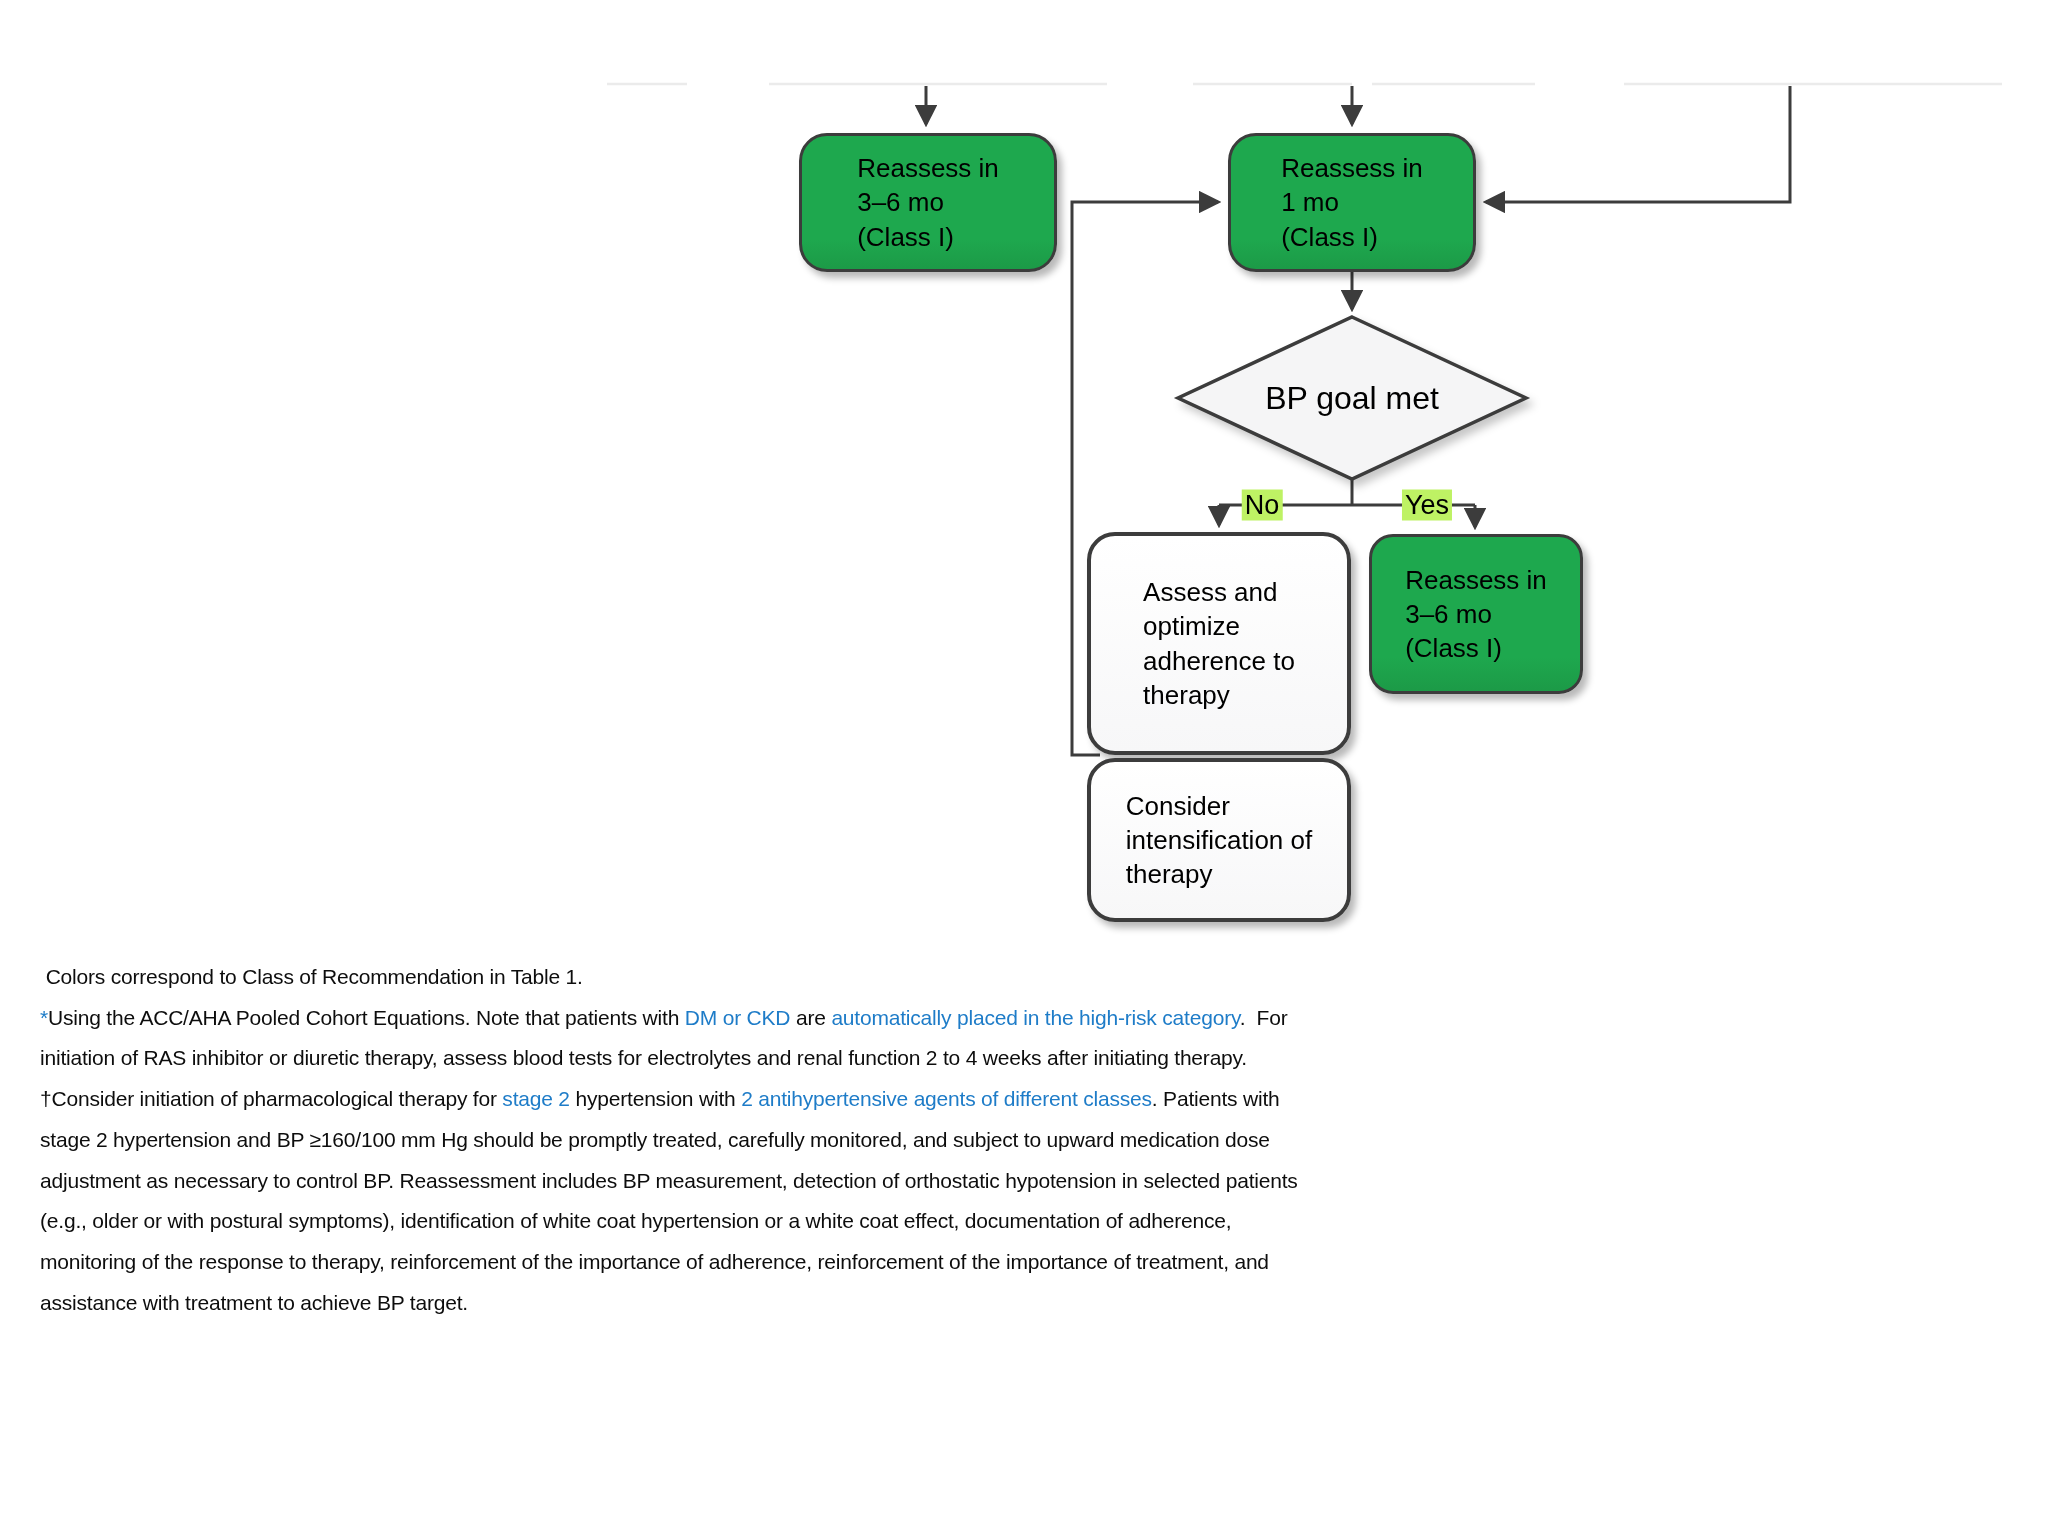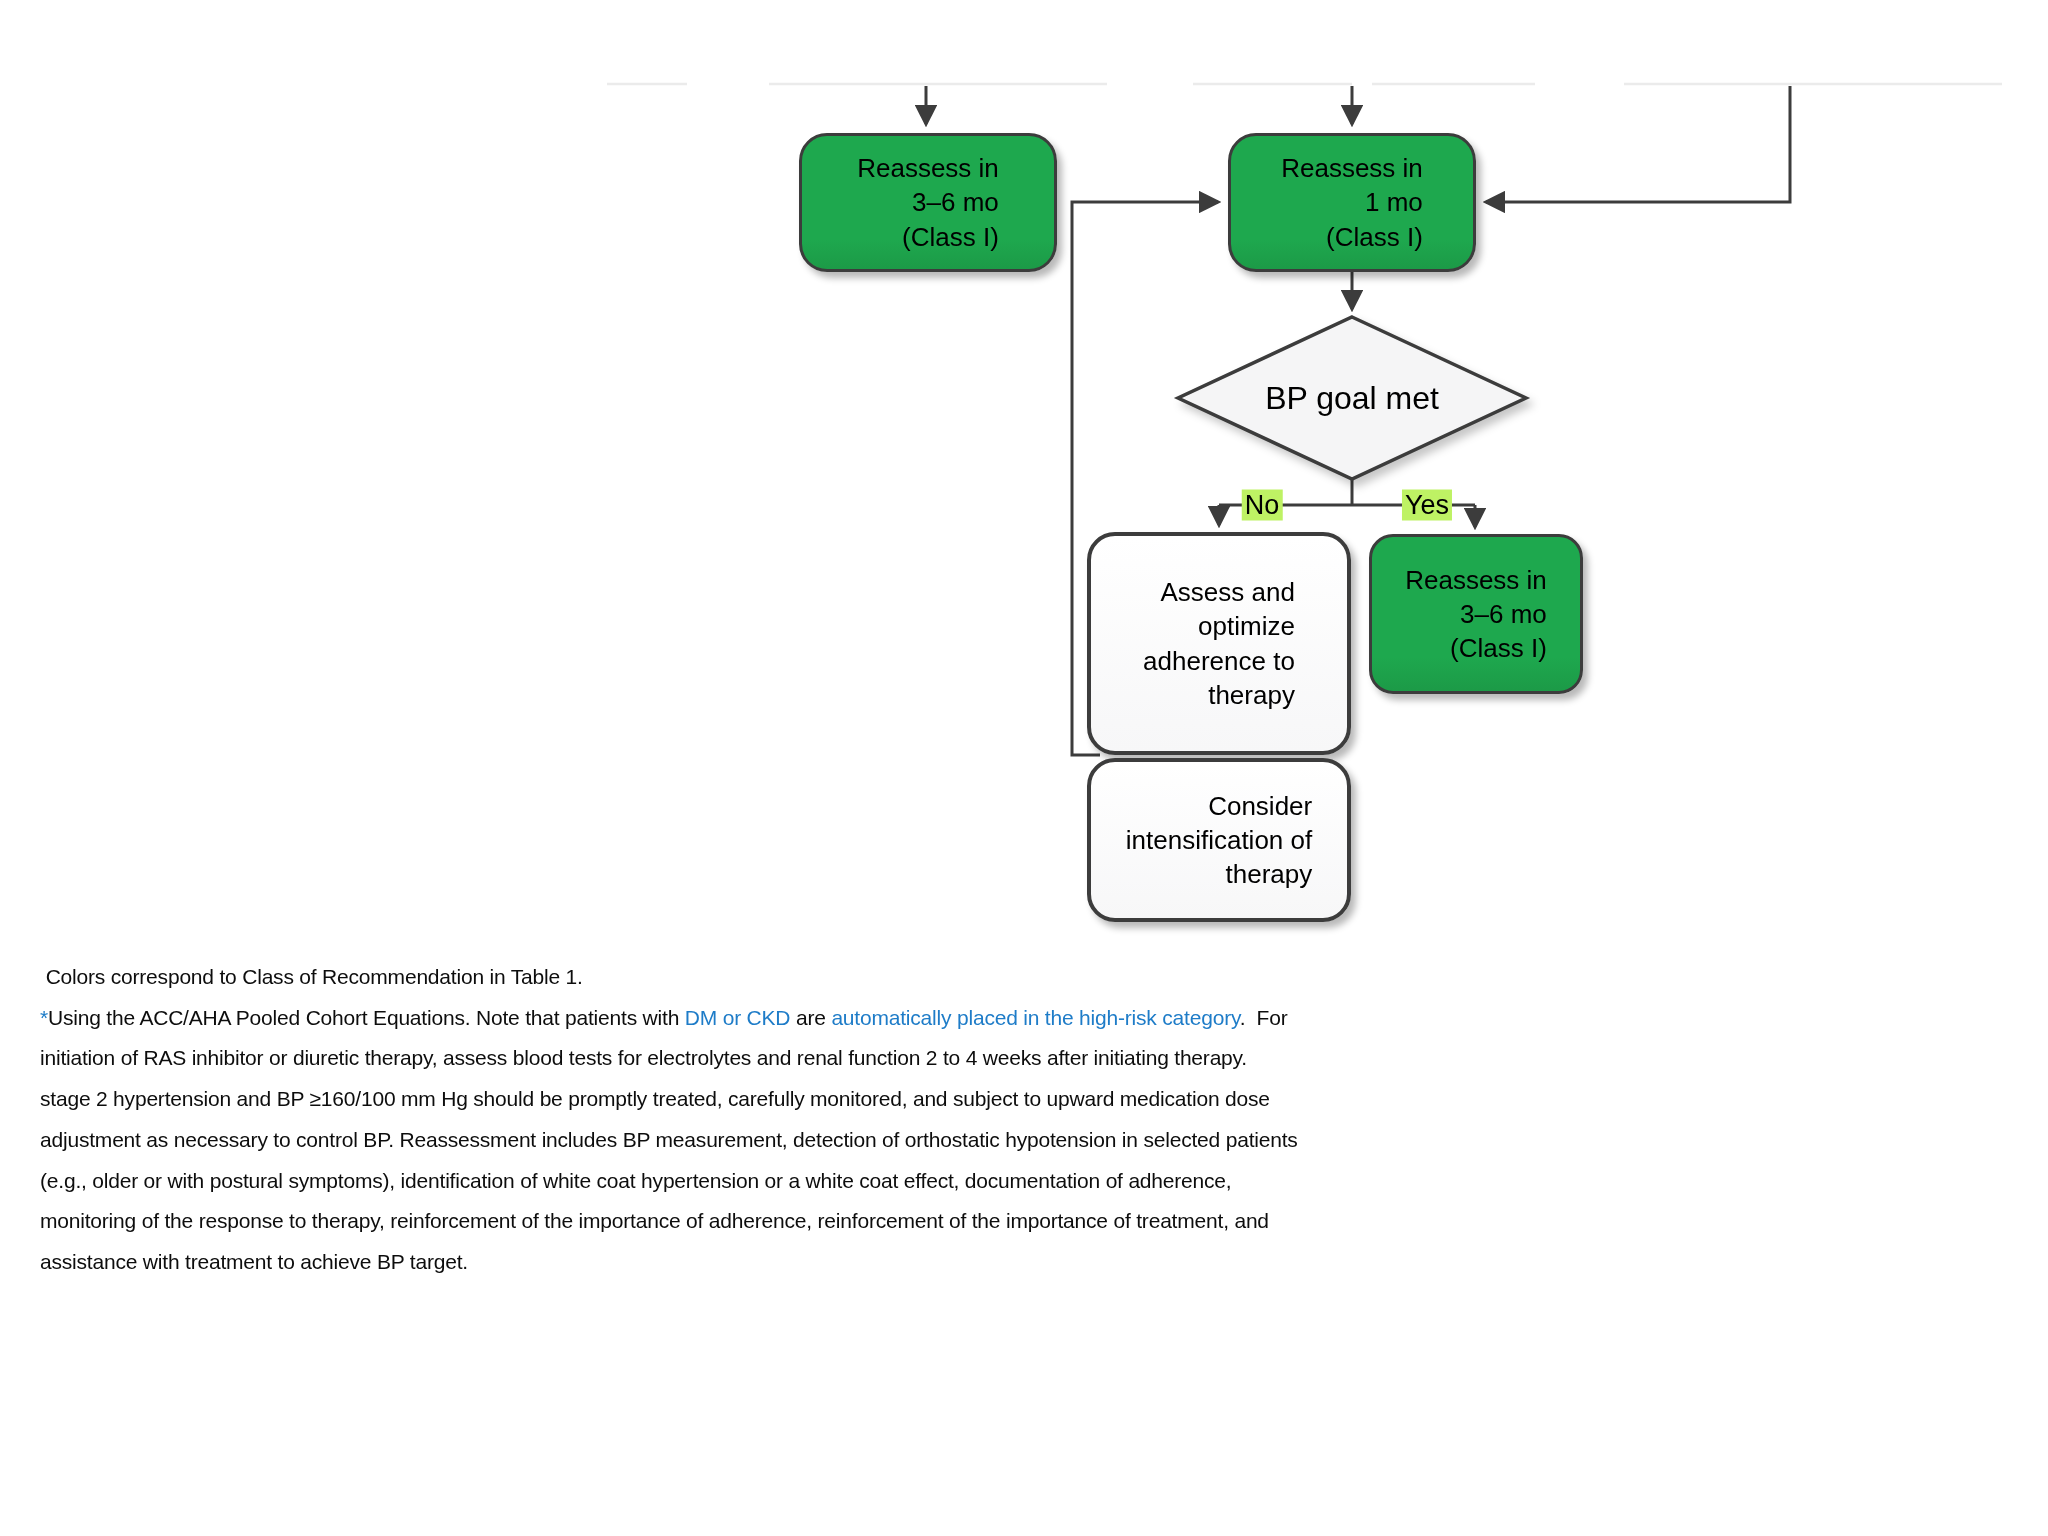--- a/index.html
+++ b/index.html
@@ -9,21 +9,21 @@
   
   #edges{position:absolute;left:0;top:0;width:2048px;height:1536px;}
   .edge{stroke:var(--line);stroke-width:3;fill:none;}
   .faint{stroke:var(--faint-line);stroke-width:2.5;fill:none;}
   #edges .arrowhead{fill:var(--line);}
   .diamond-shape{fill:var(--diamond-fill);stroke:var(--node-border);stroke-width:3.5;
         filter:drop-shadow(5px 6px 4px rgba(0,0,0,0.22));}
 
   
   .node{position:absolute;box-sizing:border-box;display:flex;align-items:center;justify-content:center;
-        text-align:right;white-space:pre-line;font-size:26px;line-height:1.32;color:#000;
+        text-align:left;white-space:pre-line;font-size:26px;line-height:1.32;color:#000;
         border:3.5px solid var(--node-border);border-radius:28px;
         box-shadow:5px 6px 7px rgba(0,0,0,0.28);}
   .node.green{background:linear-gradient(180deg,var(--green) 0%,var(--green) 78%,#1c9a47 100%);}
   .node.white{background:linear-gradient(180deg,#ffffff 0%,#f7f7f8 100%);border-width:4px;}
 
   .diamond-label{position:absolute;transform:translate(-50%,-50%);font-size:32px;color:#000;
         white-space:nowrap;}
 
   .edge-label{position:absolute;transform:translate(-50%,-50%);background:#bef264;
         padding:0 3px;font-size:27px;color:#000;white-space:nowrap;}
@@ -92,20 +92,21 @@
 (Class I)</div>
 
   <div class="node white" style="left:1087px;top:758px;width:264px;height:164px;">Consider
 intensification of
 therapy</div>
 
   <div id="footnote">
       <div class="fn-line"><span> Colors correspond to Class of Recommendation in Table 1.</span></div>
       <div class="fn-line"><span class="fn-b">*</span><span>Using the ACC/AHA Pooled Cohort Equations. Note that patients with </span><span class="fn-b">DM or CKD</span><span> are </span><span class="fn-b">automatically placed in the high-risk category</span><span>.  For</span></div>
       <div class="fn-line"><span>initiation of RAS inhibitor or diuretic therapy, assess blood tests for electrolytes and renal function 2 to 4 weeks after initiating therapy.</span></div>
+      <div class="fn-line"><span>†Consider initiation of pharmacological therapy for </span><span class="fn-b">stage 2</span><span> hypertension with </span><span class="fn-b">2 antihypertensive agents of different classes</span><span>. Patients with</span></div>
       <div class="fn-line"><span>stage 2 hypertension and BP ≥160/100 mm Hg should be promptly treated, carefully monitored, and subject to upward medication dose</span></div>
       <div class="fn-line"><span>adjustment as necessary to control BP. Reassessment includes BP measurement, detection of orthostatic hypotension in selected patients</span></div>
       <div class="fn-line"><span>(e.g., older or with postural symptoms), identification of white coat hypertension or a white coat effect, documentation of adherence,</span></div>
       <div class="fn-line"><span>monitoring of the response to therapy, reinforcement of the importance of adherence, reinforcement of the importance of treatment, and</span></div>
       <div class="fn-line"><span>assistance with treatment to achieve BP target.</span></div>
     </div>
 
 </div>
 
 </body></html>

